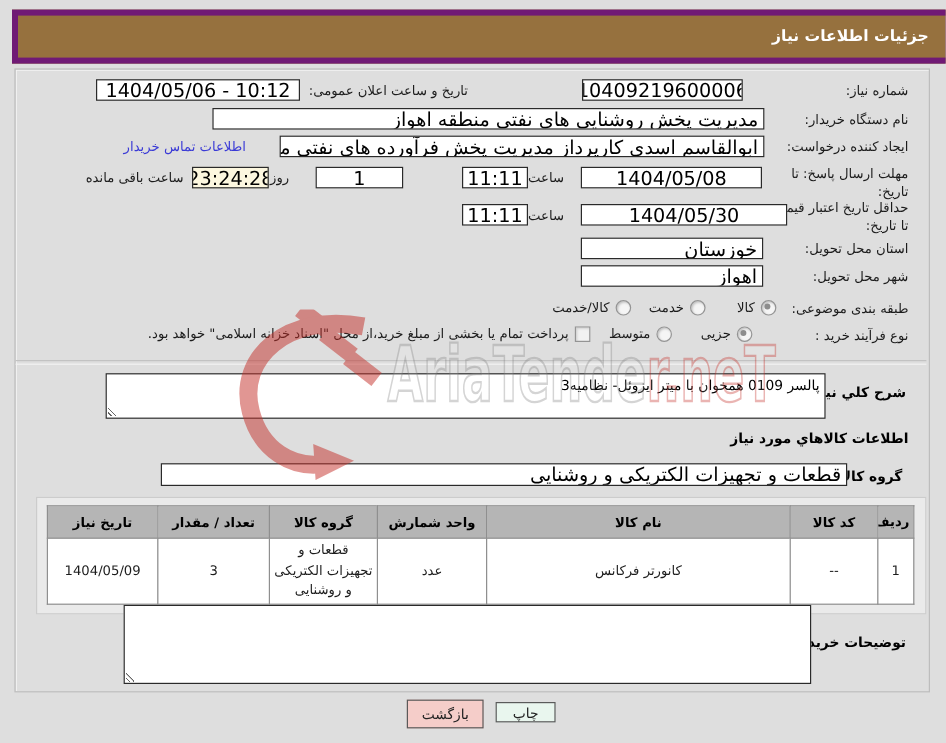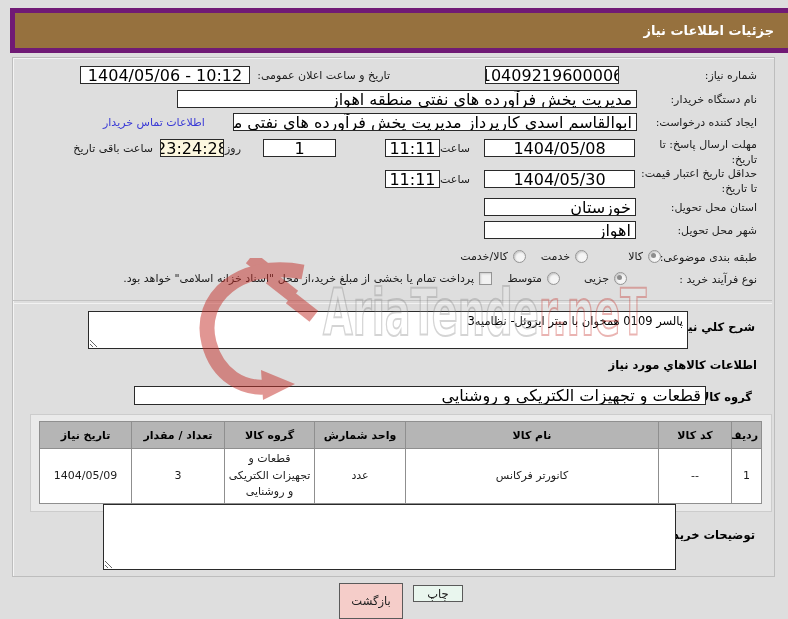--- a/index.html
+++ b/index.html
@@ -75,21 +75,21 @@
     border:1px solid #8f8f8f;font-size:11px;text-align:center;
     padding:2px 3px;overflow:hidden;
   }
   table.goods th{background:#b5b5b5;font-weight:bold;color:#000;height:22px;}
   table.goods td{background:#ffffff;height:50px;line-height:1.5;}
   
   .btn{
     position:absolute;display:flex;align-items:center;justify-content:center;
     border:1px solid #5a5a5a;font-size:11.5px;color:#222;cursor:pointer;box-sizing:border-box;
   }
-  .btn.back{left:339px;top:583px;width:64px;height:36px;background:#f5cdc9;}
+  .btn.back{left:339px;top:583px;width:64px;height:24px;background:#f5cdc9;}
   .btn.print{left:413px;top:585px;width:50px;height:17px;background:#e9f6ee;}
   
   .wm{pointer-events:none;z-index:50;}
   .wm-text{
     left:323px;top:281px;direction:ltr;font-weight:bold;font-size:64px;line-height:1;
     transform:scaleX(.60);transform-origin:left top;white-space:nowrap;opacity:.6;
   }
   .wm-text .g{color:rgba(255,255,255,.18);-webkit-text-stroke:2px rgba(125,125,125,.55);}
   .wm-text .r{color:rgba(255,255,255,.18);-webkit-text-stroke:2px rgba(196,48,42,.6);}
   .wm-logo{left:195px;top:258px;opacity:.5;}
@@ -103,47 +103,47 @@
 
 <div class="abs panel"></div>
 <div class="abs sep"></div>
 
 <div class="abs lbl" style="right:31px;top:69px;">شماره نیاز:</div>
 <div class="abs field num" style="left:485px;top:66px;width:134px;height:18px;">1104092196000068</div>
 <div class="abs lbl" style="right:398px;top:69px;">تاریخ و ساعت اعلان عمومی:</div>
 <div class="abs field num" style="left:80px;top:66px;width:170px;height:18px;">1404/05/06 - 10:12</div>
 
 <div class="abs lbl" style="right:31px;top:93px;">نام دستگاه خریدار:</div>
-<div class="abs field ra" style="left:177px;top:90px;width:460px;height:18px;">مدیریت پخش فرآورده های نفتی منطقه اهواز</div>
+<div class="abs field ra" style="left:177px;top:90px;width:460px;height:18px;">مدیریت پخش روشنایی های نفتی منطقه اهواز</div>
 
 <div class="abs lbl" style="right:31px;top:116px;">ایجاد کننده درخواست:</div>
 <div class="abs field ra" style="left:233px;top:113px;width:404px;height:18px;">ابوالقاسم اسدی کارپرداز مدیریت پخش فرآورده های نفتی منطقه اهواز</div>
 <div class="abs link" style="left:103px;top:116px;">اطلاعات تماس خریدار</div>
 
 <div class="abs lbl wrap" style="right:31px;top:138px;">مهلت ارسال پاسخ: تا تاریخ:</div>
 <div class="abs field num" style="left:484px;top:139px;width:151px;height:18px;">1404/05/08</div>
 <div class="abs lbl" style="right:318px;top:142px;">ساعت</div>
 <div class="abs field num" style="left:385px;top:139px;width:55px;height:18px;">11:11</div>
 <div class="abs field num" style="left:263px;top:139px;width:73px;height:18px;">1</div>
 <div class="abs lbl" style="right:547px;top:142px;text-align:center;">روز و</div>
 <div class="abs field num cream" style="left:160px;top:139px;width:64px;height:18px;">23:24:28</div>
-<div class="abs lbl" style="right:635px;top:142px;">ساعت باقی تاریخ</div>
+<div class="abs lbl" style="right:635px;top:142px;">ساعت باقی مانده</div>
 
 <div class="abs lbl wrap" style="right:31px;top:167px;">حداقل تاریخ اعتبار قیمت: تا تاریخ:</div>
-<div class="abs field num" style="left:484px;top:170px;width:151px;height:18px;">1404/05/30</div>
+<div class="abs field num" style="left:484px;top:170px;width:172px;height:18px;">1404/05/30</div>
 <div class="abs lbl" style="right:318px;top:173px;">ساعت</div>
 <div class="abs field num" style="left:385px;top:170px;width:55px;height:18px;">11:11</div>
 
 <div class="abs lbl" style="right:31px;top:201px;">استان محل تحویل:</div>
 <div class="abs field ra" style="left:484px;top:198px;width:152px;height:18px;">خوزستان</div>
 <div class="abs lbl" style="right:31px;top:224px;">شهر محل تحویل:</div>
 <div class="abs field ra" style="left:484px;top:221px;width:152px;height:18px;">اهواز</div>
 
 <div class="abs lbl" style="right:31px;top:251px;">طبقه بندی موضوعی:</div>
-<div class="abs opt" style="right:127px;top:250px;justify-content:flex-end;">
+<div class="abs opt" style="right:141px;top:250px;justify-content:flex-end;">
   <span class="radio checked"></span>
   <span>کالا</span>
 </div>
 <div class="abs opt" style="right:200px;top:250px;">
   <span class="radio"></span>
   <span>خدمت</span>
 </div>
 <div class="abs opt" style="right:262px;top:250px;">
   <span class="radio"></span>
   <span>کالا/خدمت</span>

